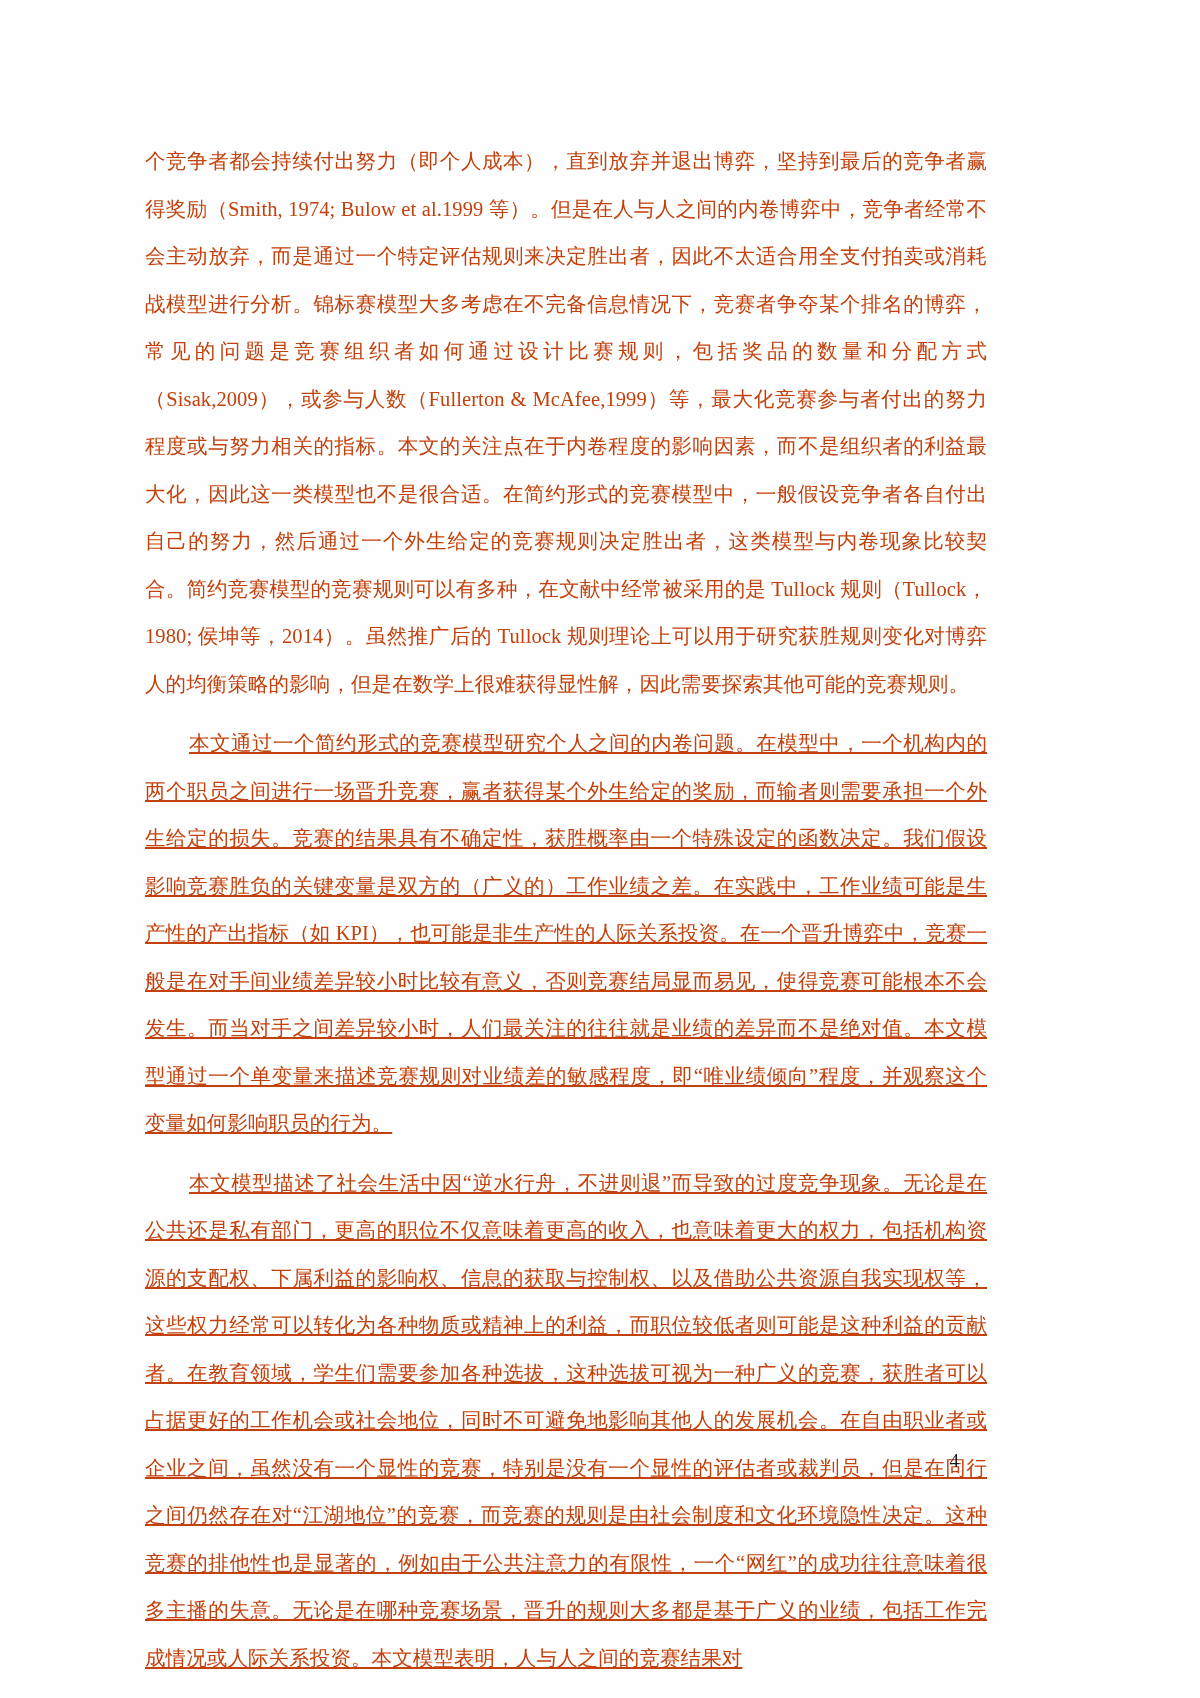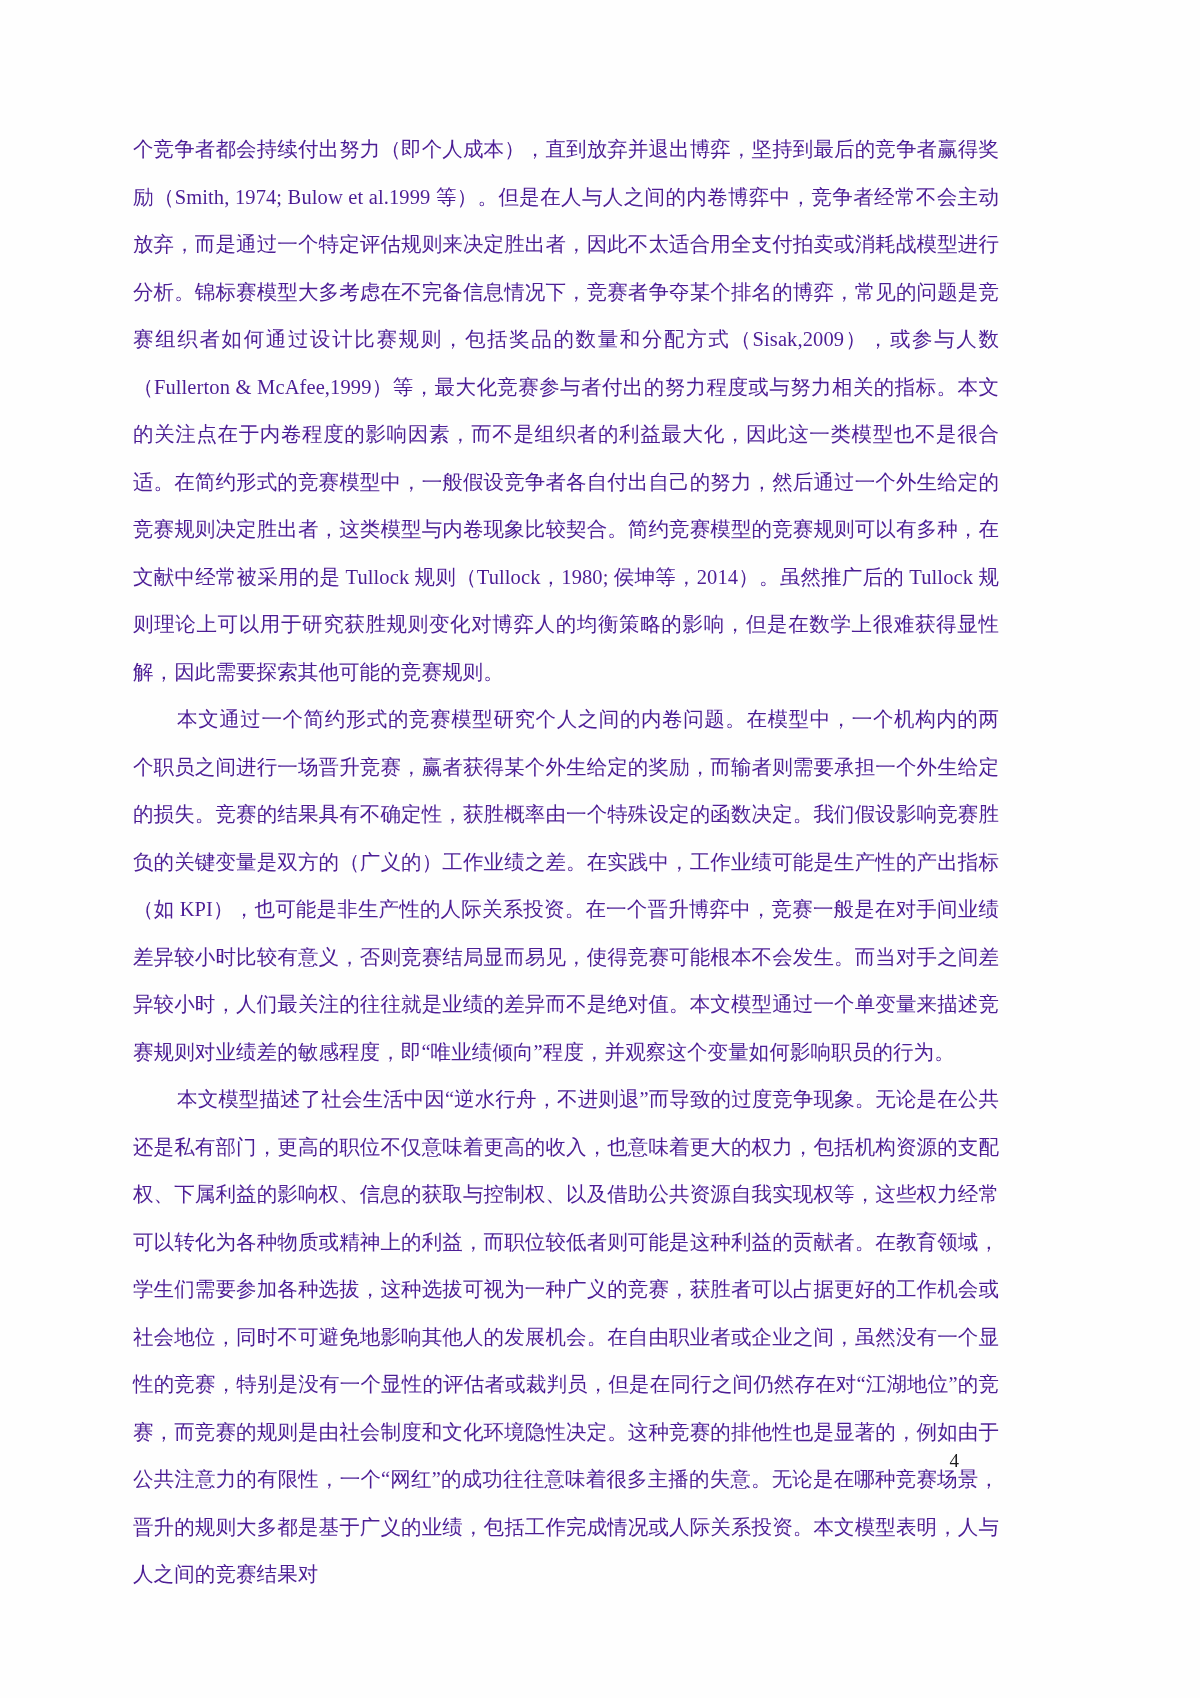--- a/index.html
+++ b/index.html
@@ -21,35 +21,36 @@
     background: #fefefe;
     box-sizing: border-box;
   }
   .page-body {
     position: absolute;
     left: 133px;
     top: 126px;
     width: 866px;
   }
   p.para {
-    margin: 0;
+    margin: 12px;
     font-size: 20.5px;
     line-height: 47.5px;
     text-align: justify;
     text-justify: inter-ideograph;
     letter-spacing: 0.1px;
-    color: #4c1d95;
+    color: #c2410c;
     text-indent: 0;
     font-family: "Liberation Serif", "DejaVu Serif", serif;
   }
   p.para + p.para {
     margin-top: 0;
   }
   p.indent {
     text-indent: 2.15em;
+    text-decoration: underline;
   }
   .page-number {
     position: absolute;
     right: 40px;
     bottom: 0;
     font-size: 19px;
     line-height: 1;
     color: #1c1c1c;
     font-family: "Liberation Serif", "DejaVu Serif", serif;
   }

